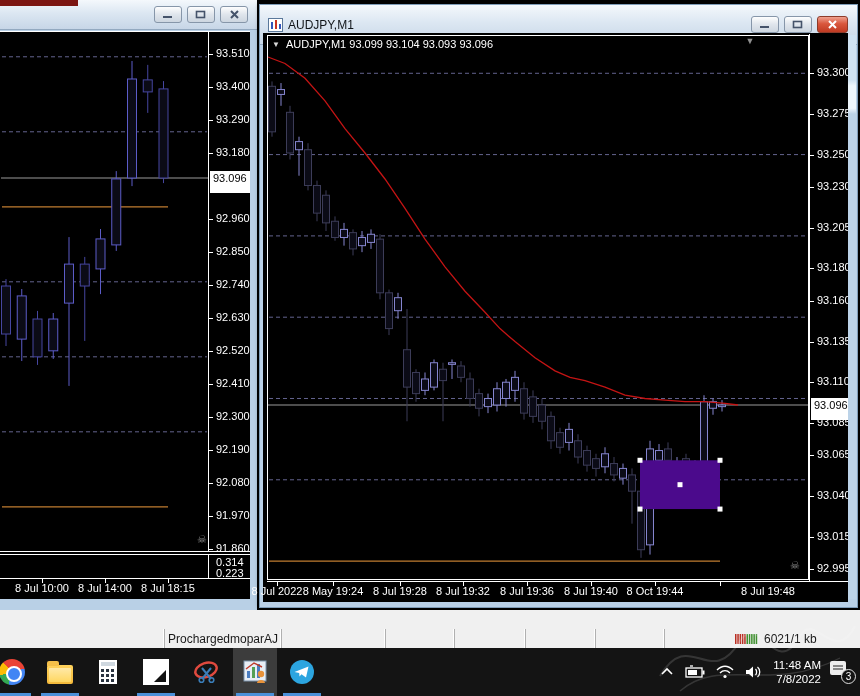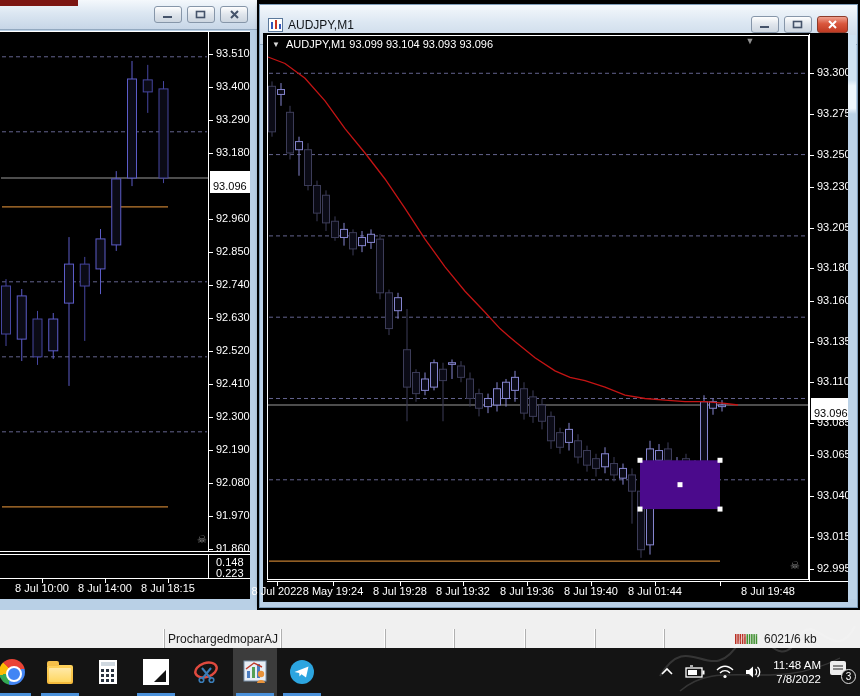--- a/index.html
+++ b/index.html
@@ -30,21 +30,21 @@
 
   .chartbody { position:absolute; background:#000; }
   .win-left  .chartbody { left:0; top:31px; width:250px; height:568px; border-top:1px solid #fff; }
   .win-right .chartbody { left:3px; top:28px; width:585px; height:569px; }
 
   .plot { position:absolute; left:0; top:0; }
   .paxis { position:absolute; background:#000; font-size:11px; color:#fff; }
   .paxis .lbl { position:absolute; left:7px; white-space:nowrap; }
   .paxis .tick { position:absolute; left:0; width:4px; height:1px; background:#fff; }
   .paxis .tag { position:absolute; left:1px; background:#fff; color:#000;
-    padding:8px 3px; height:22px; line-height:14px; font-size:11px; white-space:nowrap; }
+    padding:0 3px; height:22px; line-height:14px; font-size:11px; white-space:nowrap; }
   .taxis { position:absolute; background:#000; border-top:1px solid #fff;
     font-size:11px; color:#fff; }
   .taxis .tlbl { position:absolute; top:3px; transform:translateX(-50%); white-space:nowrap; }
   .taxis .ttick { position:absolute; top:0; width:1px; height:4px; background:#fff; }
   .sub-sep { position:absolute; left:0; right:0; height:4px; background:#000;
     border-top:1px solid #fff; border-bottom:1px solid #fff; }
   .legend { position:absolute; left:9px; top:5px; font-size:11px; color:#fff;
     display:flex; gap:6px; align-items:center; }
   .legend .tri { font-size:8px; color:#d8d8d8; }
 
@@ -182,21 +182,21 @@
           <div class="lbl" style="top: 377.824px;">92.300</div>
           <div class="tick" style="top: 417.827px;"></div>
           <div class="lbl" style="top: 410.827px;">92.190</div>
           <div class="tick" style="top: 450.83px;"></div>
           <div class="lbl" style="top: 443.83px;">92.080</div>
           <div class="tick" style="top: 483.834px;"></div>
           <div class="lbl" style="top: 476.834px;">91.970</div>
           <div class="tick" style="top: 516.837px;"></div>
           <div class="lbl" style="top: 509.837px;">91.860</div>
           <div class="tag" style="top: 139px;">93.096</div>
-          <div class="lbl" style="top: 524px;">0.148</div>
+          <div class="lbl" style="top: 524px;">0.314</div>
           <div class="lbl" style="top: 535px;">0.223</div>
         </div>
       <div class="sub-sep" style="top:519px;"></div>
       <div id="taxis-left" class="taxis" style="left:0; top:546px; width:250px; height:21px;">
           <div class="ttick" style="left: 42px;"></div>
           <div class="tlbl" style="left: 42px;">8 Jul 10:00</div>
           <div class="ttick" style="left: 105px;"></div>
           <div class="tlbl" style="left: 105px;">8 Jul 14:00</div>
           <div class="ttick" style="left: 168px;"></div>
           <div class="tlbl" style="left: 168px;">8 Jul 18:15</div>
@@ -397,21 +397,21 @@
           <div class="tlbl" style="left: 66px;">8 May 19:24</div>
           <div class="ttick" style="left: 133px;"></div>
           <div class="tlbl" style="left: 133px;">8 Jul 19:28</div>
           <div class="ttick" style="left: 196px;"></div>
           <div class="tlbl" style="left: 196px;">8 Jul 19:32</div>
           <div class="ttick" style="left: 260px;"></div>
           <div class="tlbl" style="left: 260px;">8 Jul 19:36</div>
           <div class="ttick" style="left: 324px;"></div>
           <div class="tlbl" style="left: 324px;">8 Jul 19:40</div>
           <div class="ttick" style="left: 388px;"></div>
-          <div class="tlbl" style="left: 388px;">8 Jul 01:44</div>
+          <div class="tlbl" style="left: 388px;">8 Oct 19:44</div>
           <div class="ttick" style="left: 453px;"></div>
           <div class="tlbl" style="left: 453px; margin-left: 48px;">8 Jul 19:48</div>
         </div>
     </div>
     <div class="right-frame-shine"></div>
   </section>
 
   <div class="red-strip"></div>
 
   <div class="statuspanel">
@@ -432,21 +432,21 @@
               <rect x="4.6" y="2" width="1.5" height="10" fill="#b92e22"></rect>
               <rect x="6.8999999999999995" y="2" width="1.5" height="10" fill="#b92e22"></rect>
               <rect x="9.2" y="2" width="1.5" height="10" fill="#b92e22"></rect>
               <rect x="11.5" y="2" width="1.5" height="10" fill="#3f8f2f"></rect>
               <rect x="13.799999999999999" y="2" width="1.5" height="10" fill="#3f8f2f"></rect>
               <rect x="16.099999999999998" y="2" width="1.5" height="10" fill="#3f8f2f"></rect>
               <rect x="18.4" y="2" width="1.5" height="10" fill="#3f8f2f"></rect>
               <rect x="20.7" y="2" width="1.5" height="10" fill="#3f8f2f"></rect>
             </g>
         </svg>
-        <span>6021/6 kb</span>
+        <span>6021/1 kb</span>
       </div>
     </div>
   </div>
 
   <div class="taskbar">
     <div class="task-slot running" style="left:-10px;">
       <div class="ico ico-chrome"></div>
     </div>
     <div class="task-slot running" style="left:38px;">
       <div class="ico ico-folder"></div>

